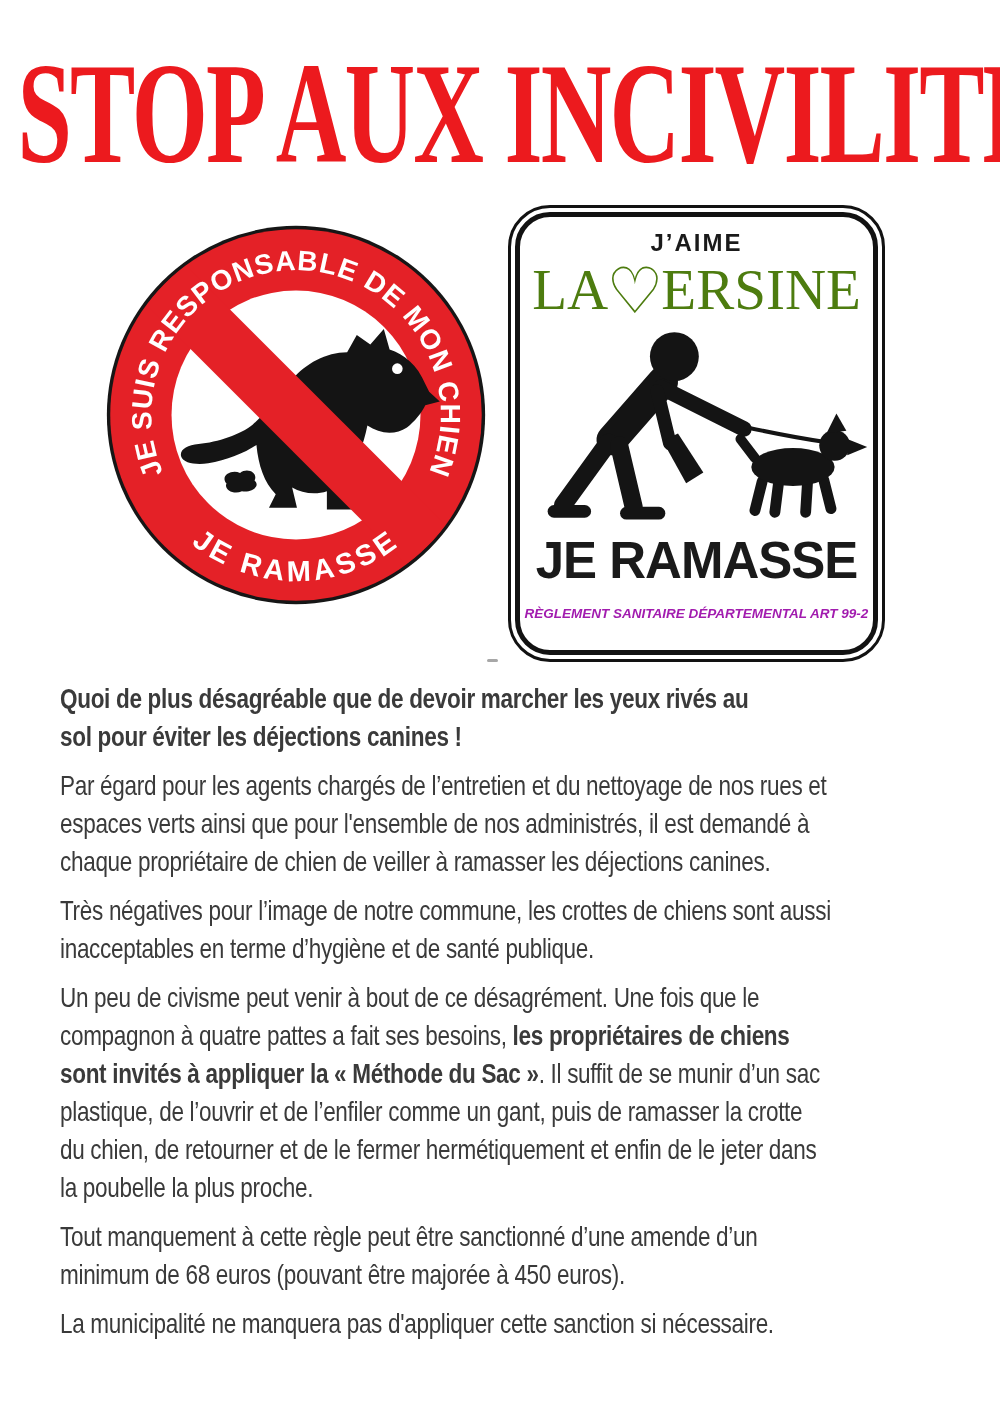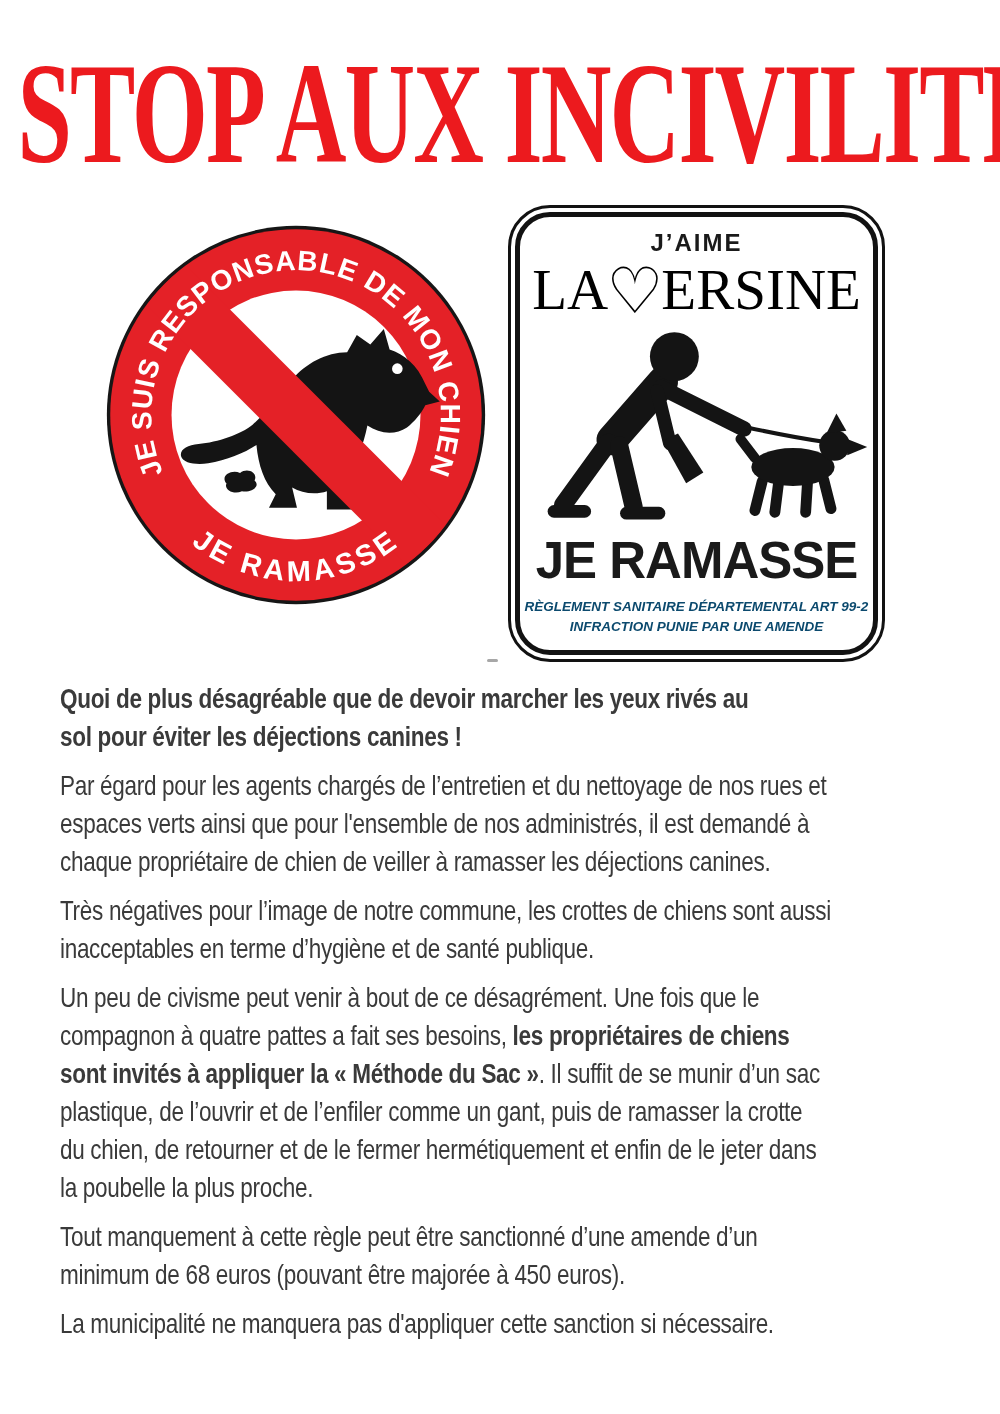--- a/index.html
+++ b/index.html
@@ -39,38 +39,38 @@
     border:5px solid #121212;border-radius:35px;
     text-align:center;overflow:hidden;
   }
   .plaque-header{
     margin-top:9px;
     font-weight:bold;font-size:24px;letter-spacing:2px;color:#1a1a1a;
     line-height:34px;
   }
   .plaque-town{
     font-family:"Liberation Serif",serif;
-    font-size:57px;line-height:60px;color:#000000;
+    font-size:57px;line-height:60px;color:#4d7c0f;
     letter-spacing:0px;white-space:nowrap;
   }
   .heart{
     font-family:"DejaVu Sans",sans-serif;
     font-size:1.12em;
     vertical-align:-0.06em;
     margin:0 -2px;
   }
   .pictogram{display:block;margin:4px auto 0;}
   .plaque-main{
     font-weight:bold;font-size:51px;line-height:52px;
     letter-spacing:-1px;color:#1a1a1a;margin-top:2px;
   }
   .plaque-legal{
-    margin-top:10px;
+    margin-top:17px;
     font-size:13.5px;font-weight:bold;font-style:italic;
-    line-height:20.5px;color:#0c4a6e;
+    line-height:20.5px;color:#a21caf;
   }
   .stray-mark{
     position:absolute;left:487px;top:659px;width:11px;height:3px;
     background:#a7a7a7;border-radius:2px;
   }
   
   .body-text{
     position:absolute;left:60px;top:680px;
     width:1100px;
     transform:scaleX(0.805);
@@ -164,21 +164,20 @@
           <path d="M152,123 L178,170 L197,158 L169,115 Z"></path>
           <ellipse cx="296" cy="152" rx="46" ry="21"></ellipse>
           <circle cx="342" cy="128" r="17"></circle>
           <path d="M333,115 L344,93 L355,112 Z"></path>
           <path d="M356,121 L378,130 L356,139 Z"></path>
         </g>
       </svg>
       <div class="plaque-main">JE RAMASSE</div>
       <div class="plaque-legal">
         <div>RÈGLEMENT SANITAIRE DÉPARTEMENTAL ART 99-2</div>
-        <div>INFRACTION PUNIE PAR UNE AMENDE</div>
       </div>
     </div>
   </div>
 
   <div class="stray-mark"></div>
 
   <div class="body-text">
       <p class="para"><span class="b">Quoi de plus désagréable que de devoir marcher les yeux rivés au
 sol pour éviter les déjections canines !</span></p>
       <p class="para"><span>Par égard pour les agents chargés de l’entretien et du nettoyage de nos rues et

